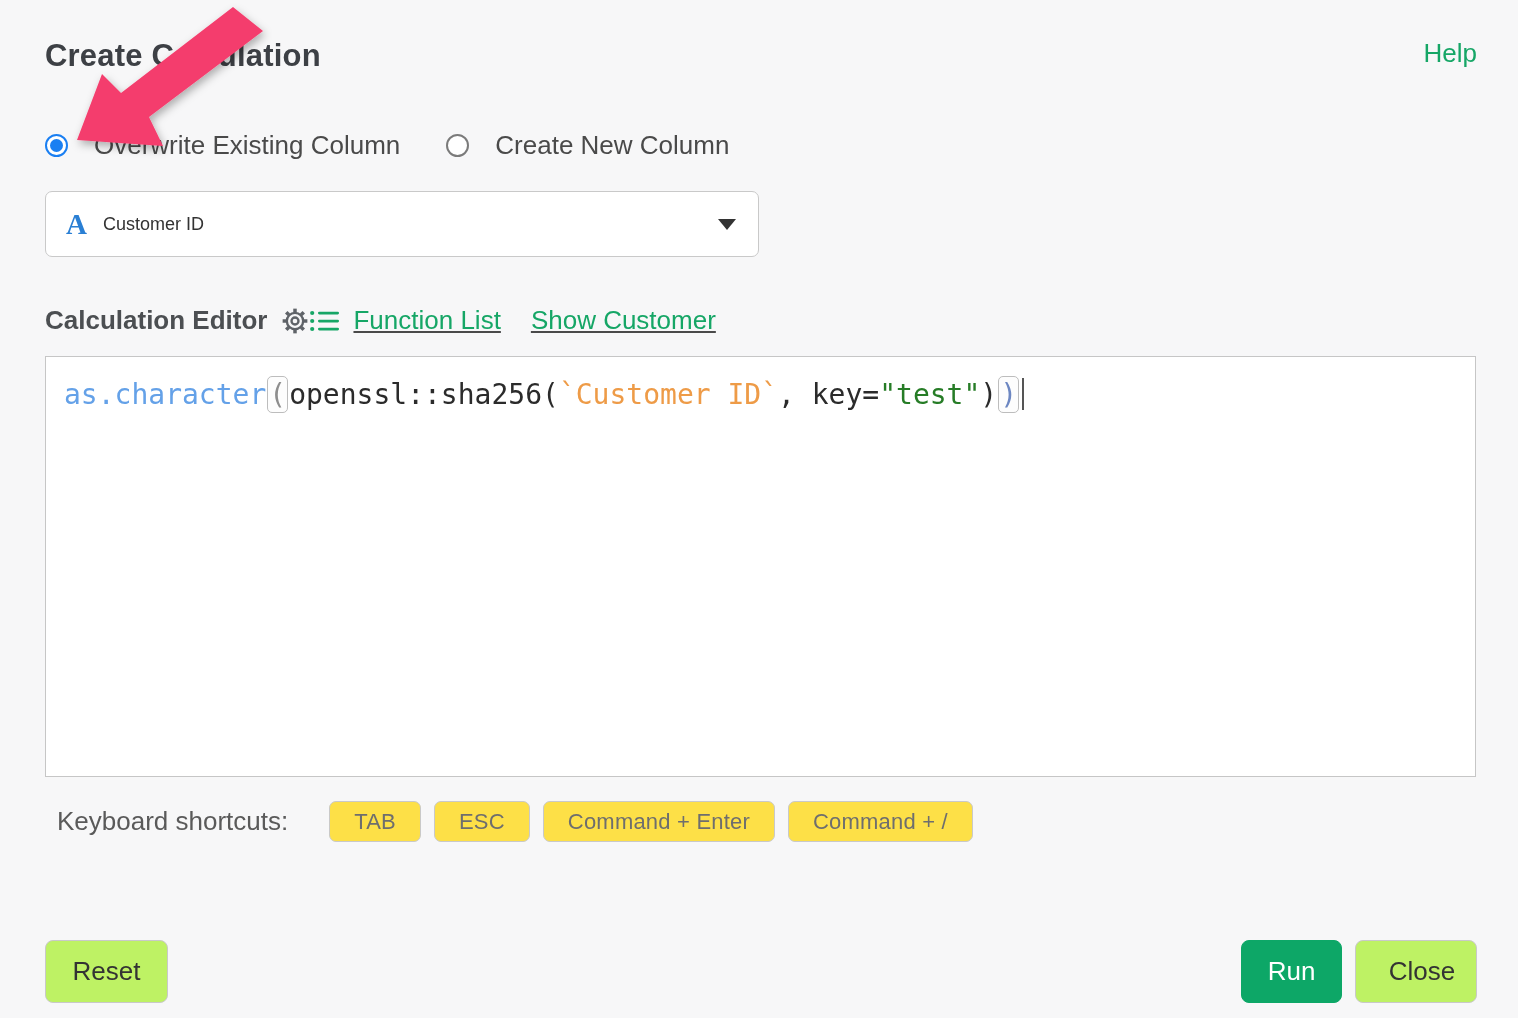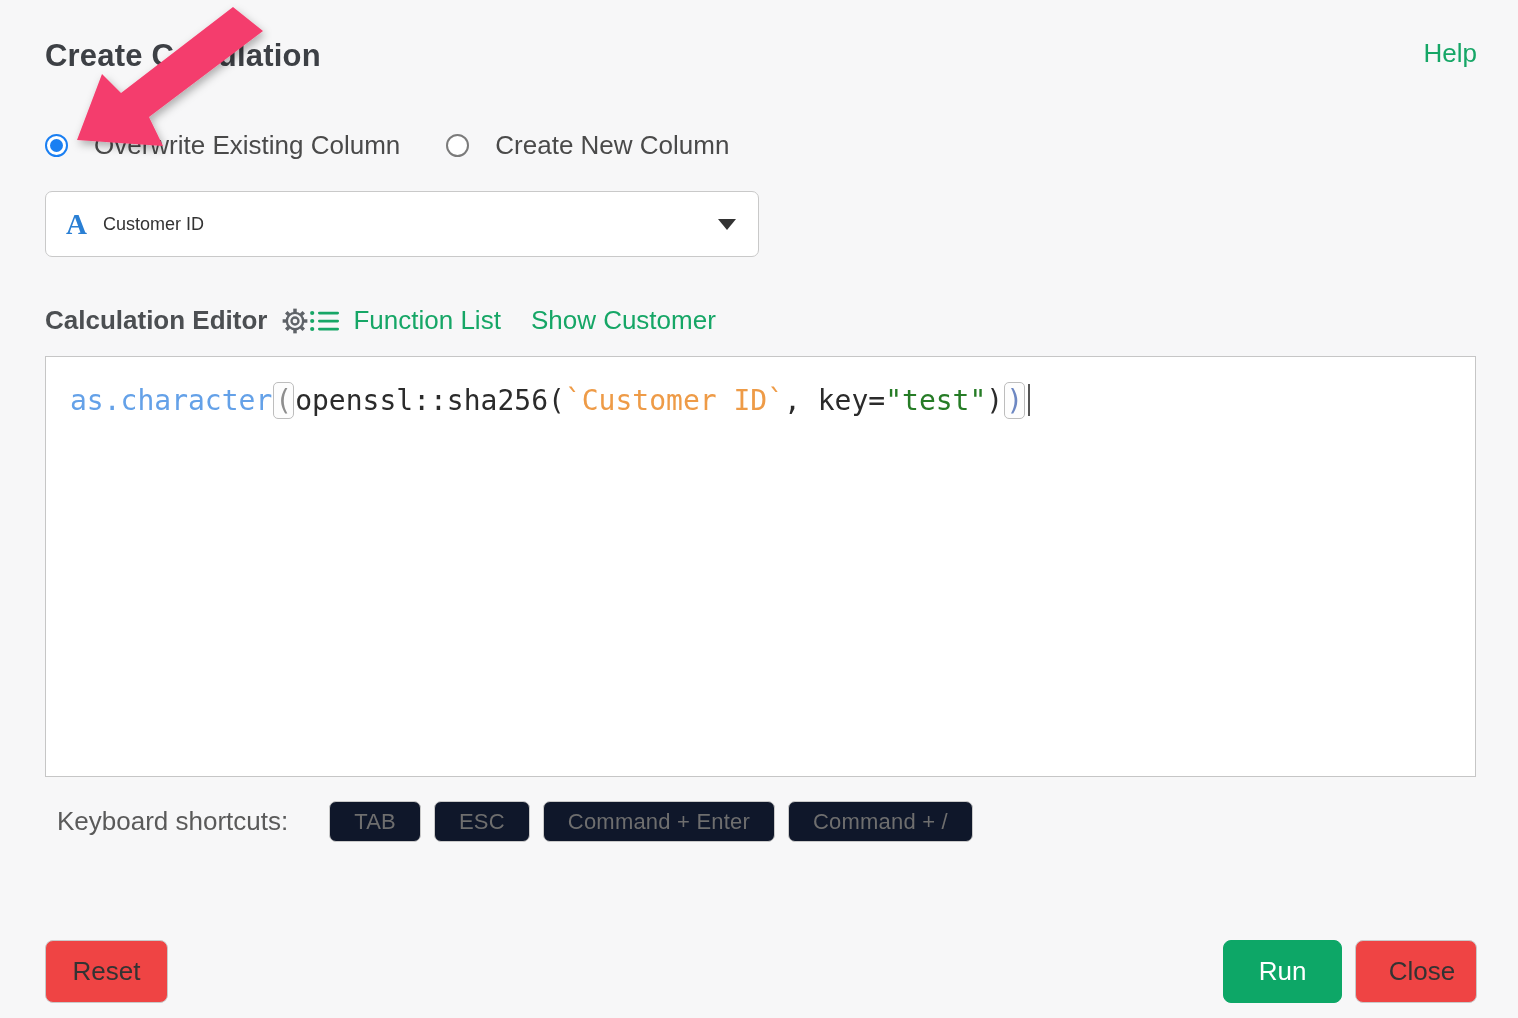--- a/index.html
+++ b/index.html
@@ -32,47 +32,47 @@
   .column-select { width: 714px; height: 66px; background: #fff; border: 1px solid #c9c9c9; border-radius: 7px; display: flex; align-items: center; padding: 0 22px 0 20px; margin-bottom: 48px; cursor: pointer; }
   .type-a { font-family: "Liberation Serif", serif; font-weight: 700; font-size: 29px; color: var(--type-icon-blue); margin-right: 16px; }
   .column-select-value { font-size: 18px; color: #333; flex: 1; }
   .caret-down { width: 0; height: 0; border-left: 9px solid transparent; border-right: 9px solid transparent; border-top: 11px solid #333; }
 
   
   .editor-header { display: flex; justify-content: flex-start; align-items: center; margin-bottom: 20px; }
   .editor-header-left { display: flex; align-items: center; gap: 14px; }
   .editor-label { font-size: 26px; font-weight: 700; color: #4c4f52; }
   .gear-btn { cursor: pointer; display: flex; align-items: center; }
-  .editor-header-right { display: flex; align-items: center; gap: 30px; }
+  .editor-header-right { display: flex; align-items: center; gap: 30px; text-decoration: underline; }
   .fn-list-link { display: flex; align-items: center; gap: 12px; cursor: pointer; }
   .green-link { font-size: 26px; color: var(--link-green); cursor: pointer; }
 
   
-  .code-editor { width: 1431px; height: 421px; background: #fff; border: 1px solid #c6c6c6; padding: 24px; cursor: text; margin-bottom: 24px; }
+  .code-editor { width: 1431px; height: 421px; background: #fff; border: 1px solid #c6c6c6; padding: 18px; cursor: text; margin-bottom: 24px; }
   .code-line { font-family: "DejaVu Sans Mono", monospace; font-size: 28px; line-height: 40px; white-space: pre; color: #2b2b2b; }
   .tok-function { color: var(--code-function-blue); }
   .tok-plain { color: #2b2b2b; }
   .tok-column { color: var(--code-column-orange); }
   .tok-string { color: var(--code-string-green); }
   .tok-paren-match { border: 1px solid #bdbdbd; border-radius: 5px; padding: 1px 1px; margin: 0 1px; background: #fdfdfd; }
   .tok-paren-match.open { color: #8e8e8e; }
   .tok-paren-match.close { color: #6d87c2; }
   .text-cursor { display: inline-block; width: 2px; height: 32px; background: #555; vertical-align: -6px; margin-left: 2px; }
 
   
   .shortcuts-row { display: flex; align-items: center; padding-left: 12px; }
   .shortcuts-label { font-size: 26px; color: #5a5a5a; margin-right: 41px; }
-  .kbd-btn { height: 41px; background: #0f172a; border: 1px solid #c9c9c9; border-radius: 7px; display: flex; align-items: center; padding: 0 24px; margin-right: 13px; font-size: 22px; color: #6e6e6e; letter-spacing: .2px; }
+  .kbd-btn { height: 41px; background: #fde047; border: 1px solid #c9c9c9; border-radius: 7px; display: flex; align-items: center; padding: 0 24px; margin-right: 13px; font-size: 22px; color: #6e6e6e; letter-spacing: .2px; }
 
   
   .footer-row { display: flex; justify-content: space-between; align-items: center; margin-top: 98px; }
-  .btn { height: 63px; border-radius: 8px; border: 1px solid #c9c9c9; background: #ef4444; font-size: 26px; color: #333; display: flex; align-items: center; justify-content: center; cursor: pointer; font-family: "Liberation Sans", sans-serif; }
+  .btn { height: 63px; border-radius: 8px; border: 1px solid #c9c9c9; background: #bef264; font-size: 26px; color: #333; display: flex; align-items: center; justify-content: center; cursor: pointer; font-family: "Liberation Sans", sans-serif; }
   .btn-reset { width: 123px; }
   .footer-right { display: flex; gap: 13px; }
-  .btn-run { width: 119px; background: var(--run-green); border-color: var(--run-green); color: #fff; }
+  .btn-run { width: 101px; background: var(--run-green); border-color: var(--run-green); color: #fff; }
   .btn-close { width: 122px; padding-left: 12px; }
 </style>
 </head>
 <body>
 
 <div class="page">
 
   <svg class="annot-arrow" viewBox="0 0 320 180">
     <defs>
       <filter id="arrowShadow" x="-30%" y="-30%" width="160%" height="160%">

